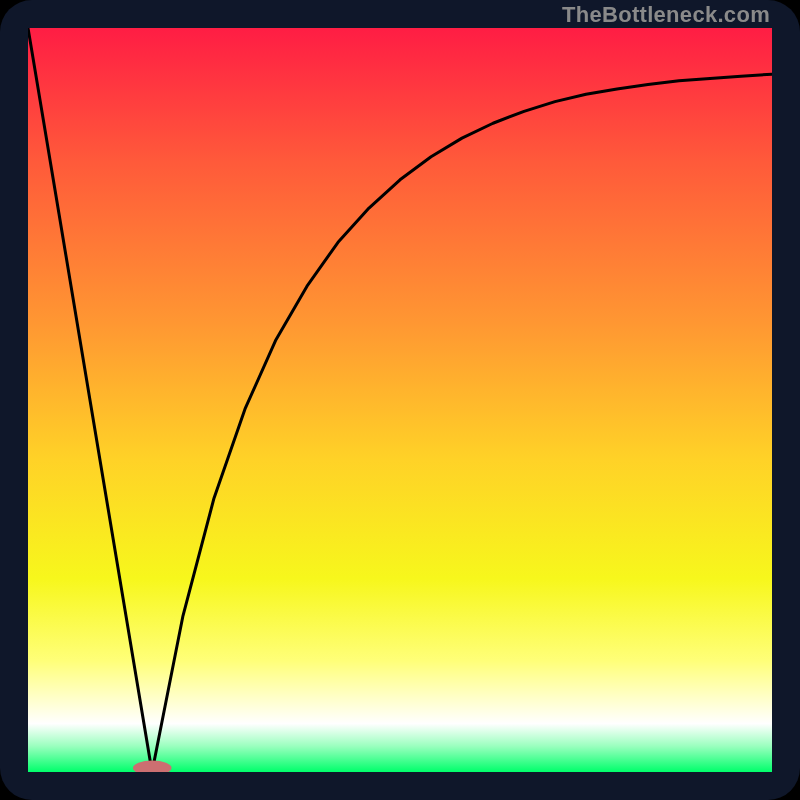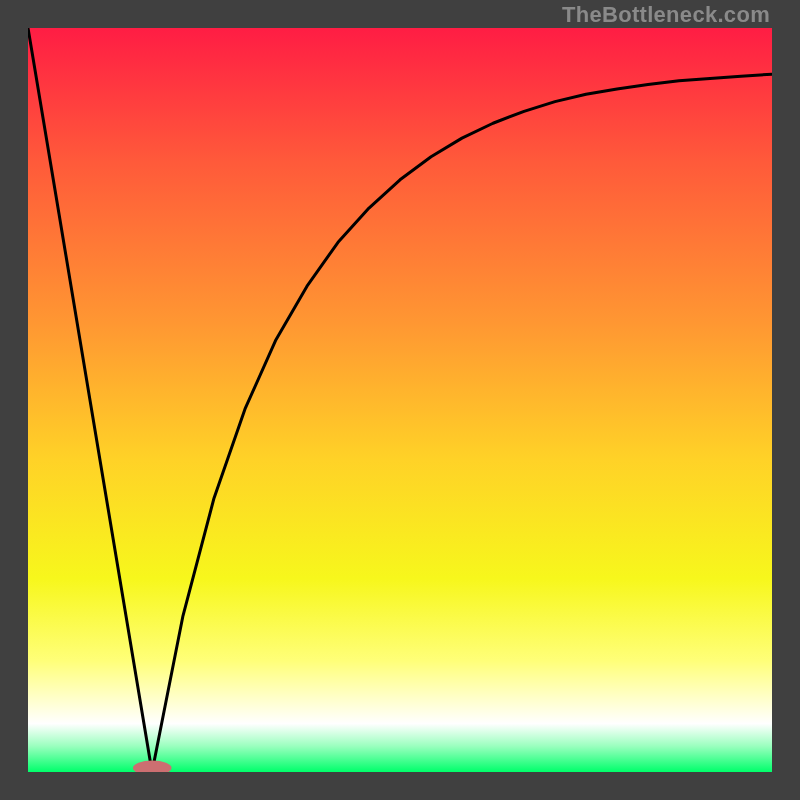--- a/index.html
+++ b/index.html
@@ -9,21 +9,22 @@
     height: 800px;
     background: #000;
     overflow: hidden;
   }
   .frame {
     position: absolute;
     top: 0;
     left: 0;
     width: 800px;
     height: 800px;
-    background: #404040;
+    background: #0f172a;
+    border-radius: 32px;
   }
   .plot-area {
     position: absolute;
     top: 28px;
     left: 28px;
     width: 744px;
     height: 744px;
     overflow: hidden;
   }
   .plot-area svg {

